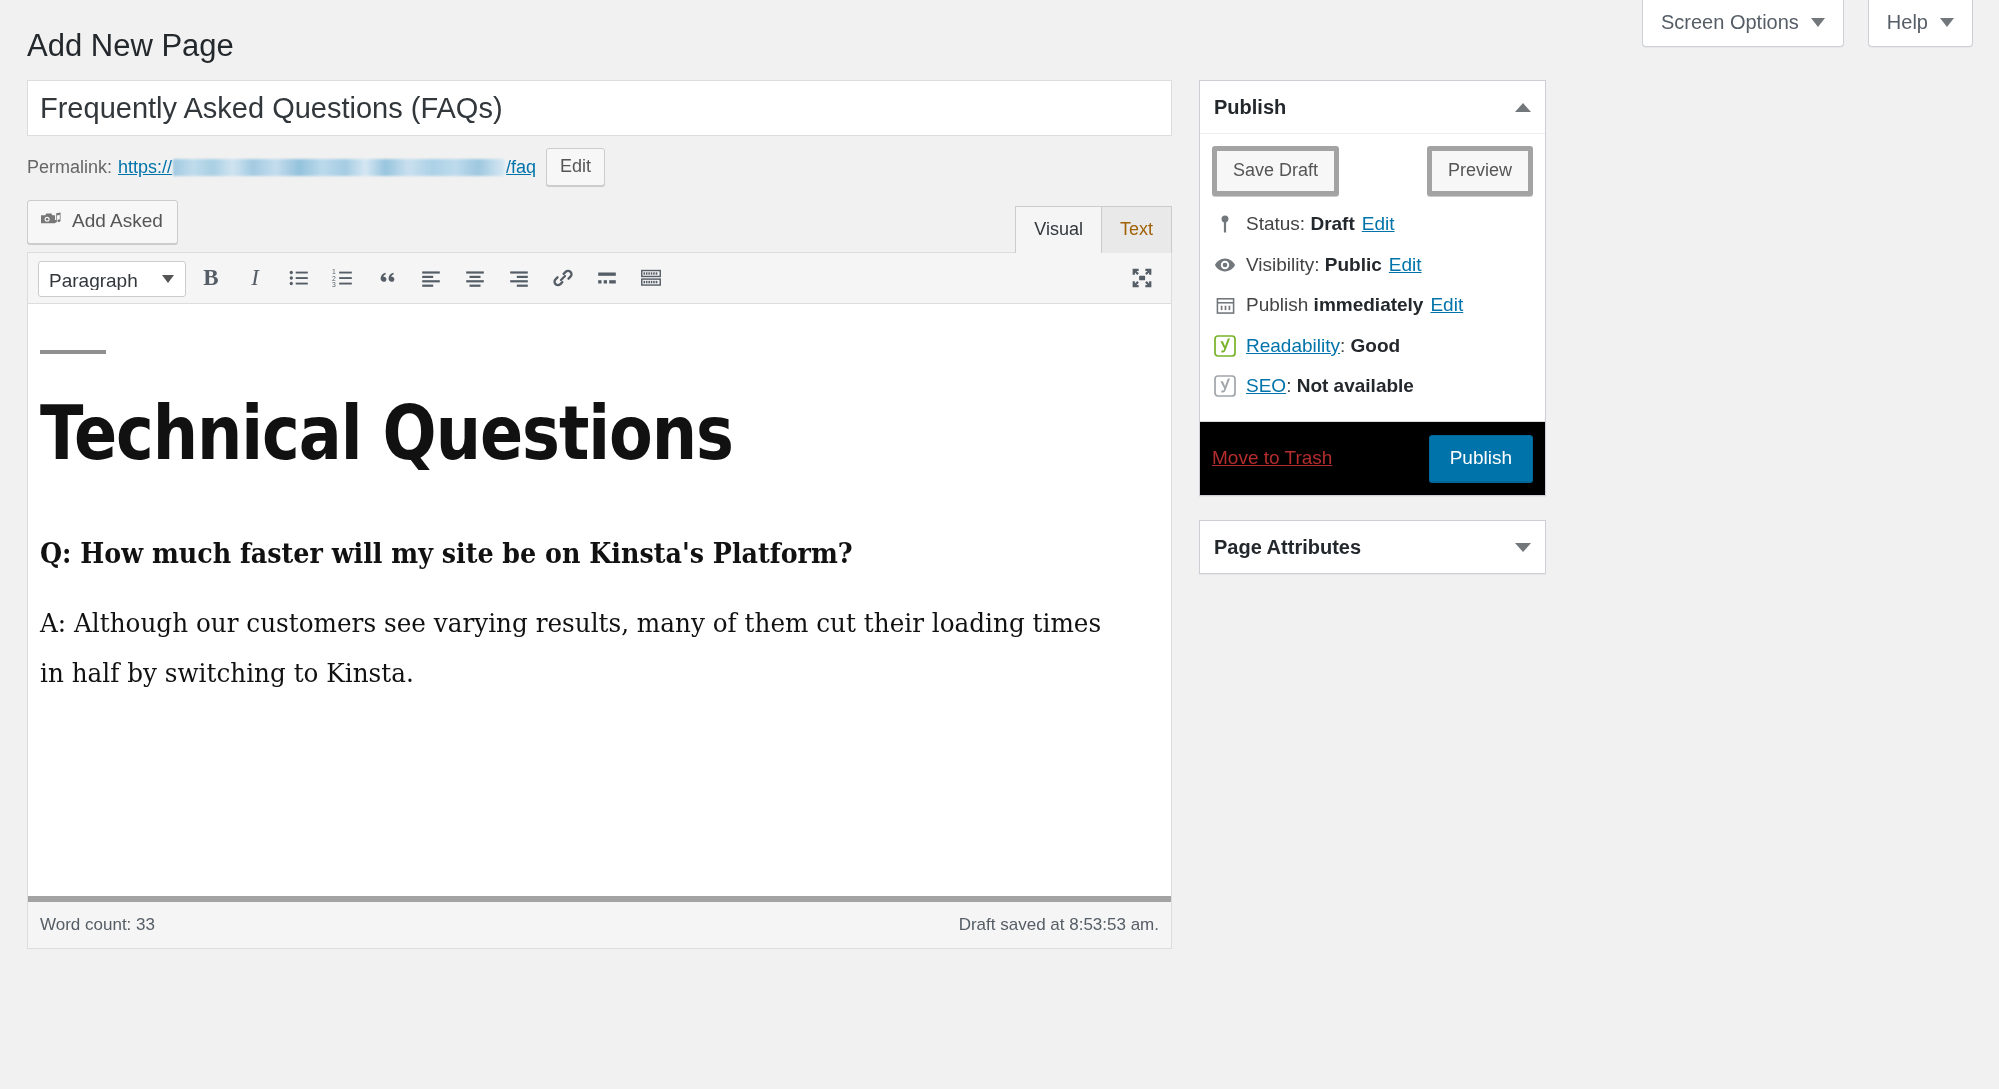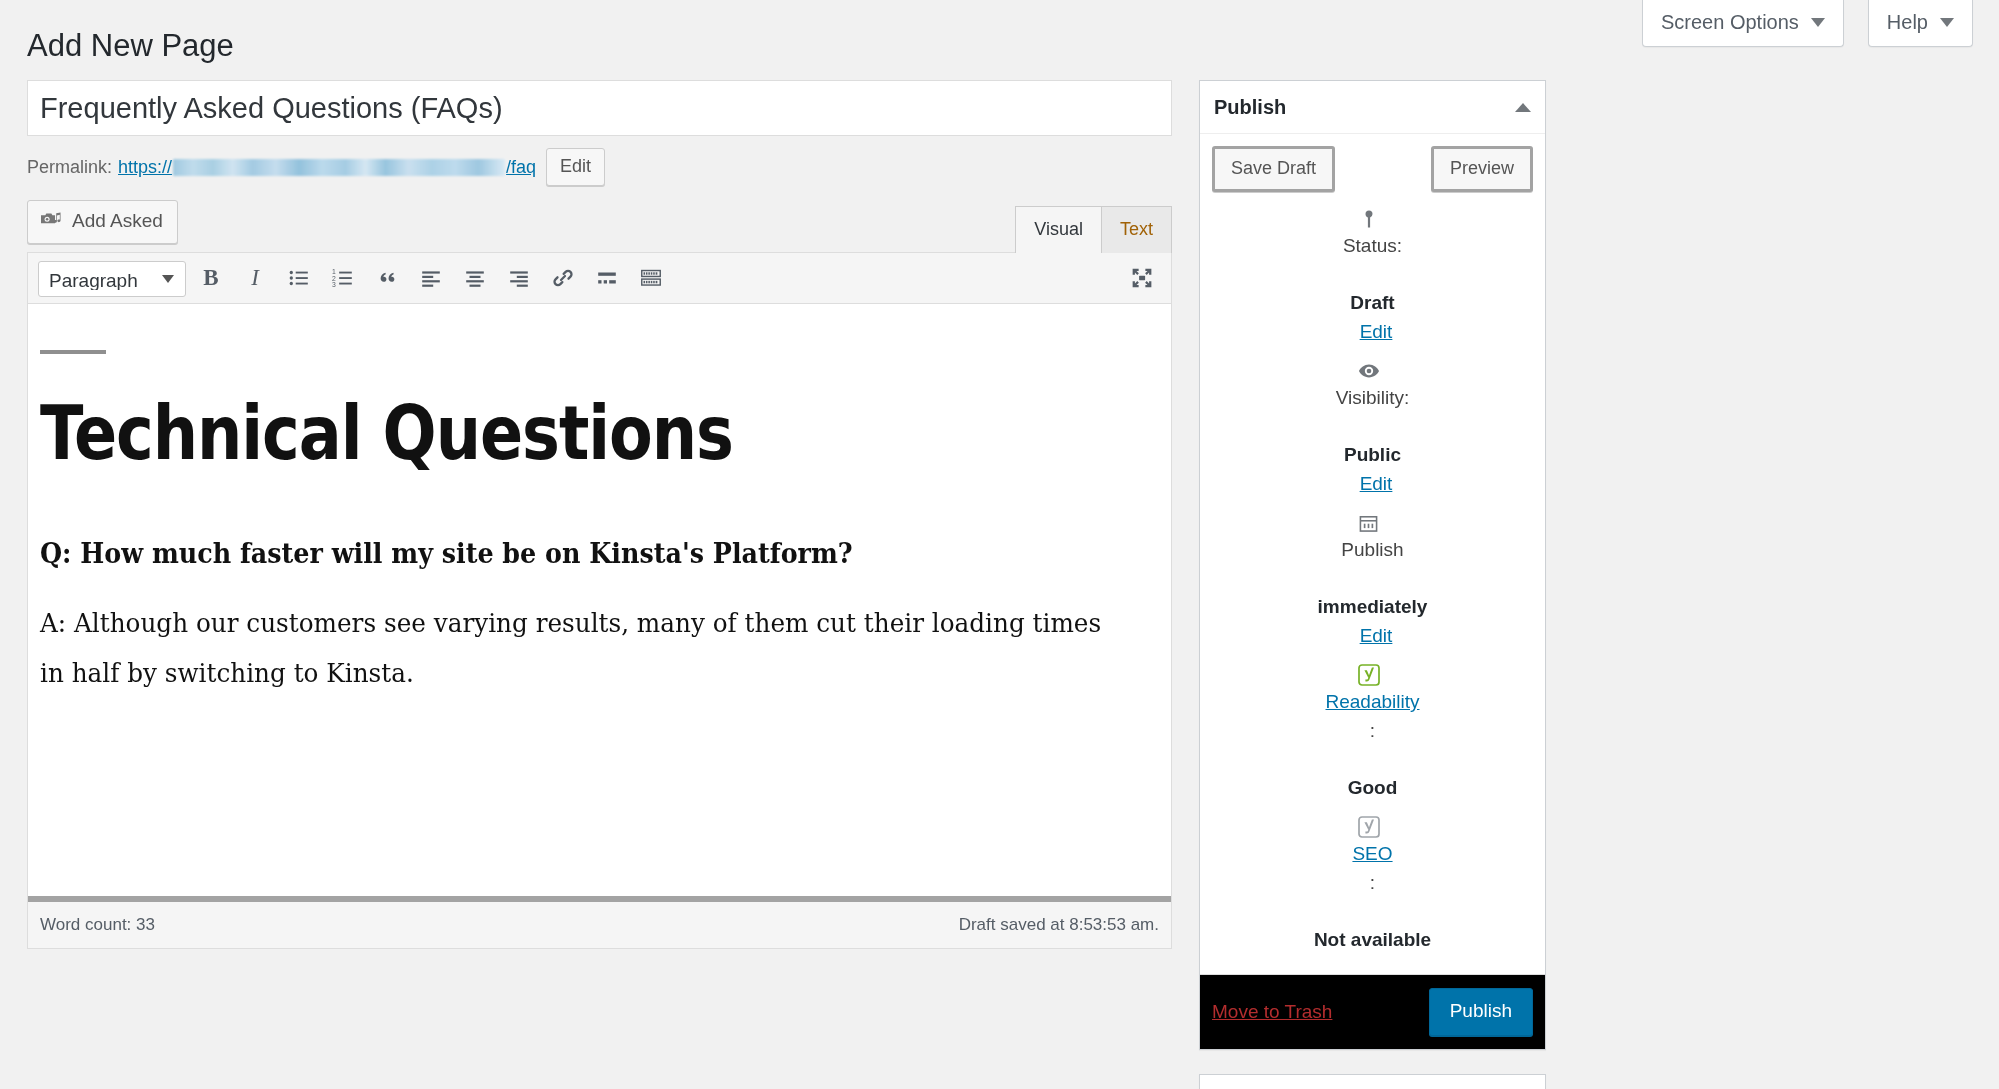--- a/index.html
+++ b/index.html
@@ -346,38 +346,37 @@
     padding: 12px 12px 14px;
   }
   .minor-actions {
     display: flex;
     justify-content: space-between;
     align-items: center;
     margin-bottom: 8px;
   }
   .btn-secondary {
     background: #f7f7f7;
-    border: 3px solid #a3a3a3;
+    border: 5px solid #a3a3a3;
     border-radius: 3px;
     box-shadow: 0 1px 0 #ccc;
     color: #555;
     font-size: 18px;
     font-family: "Liberation Sans", sans-serif;
     padding: 7px 16px 8px;
     cursor: pointer;
     line-height: 1.4;
   }
   .misc-row {
     display: flex;
     align-items: center;
     font-size: 19px;
     color: #444;
     padding: 6px 0;
     line-height: 1.5;
-    flex-direction: column;
   }
   .misc-icon {
     width: 26px;
     flex: 0 0 26px;
     margin-right: 8px;
     display: flex;
     align-items: center;
     justify-content: center;
     color: #72777c;
   }

